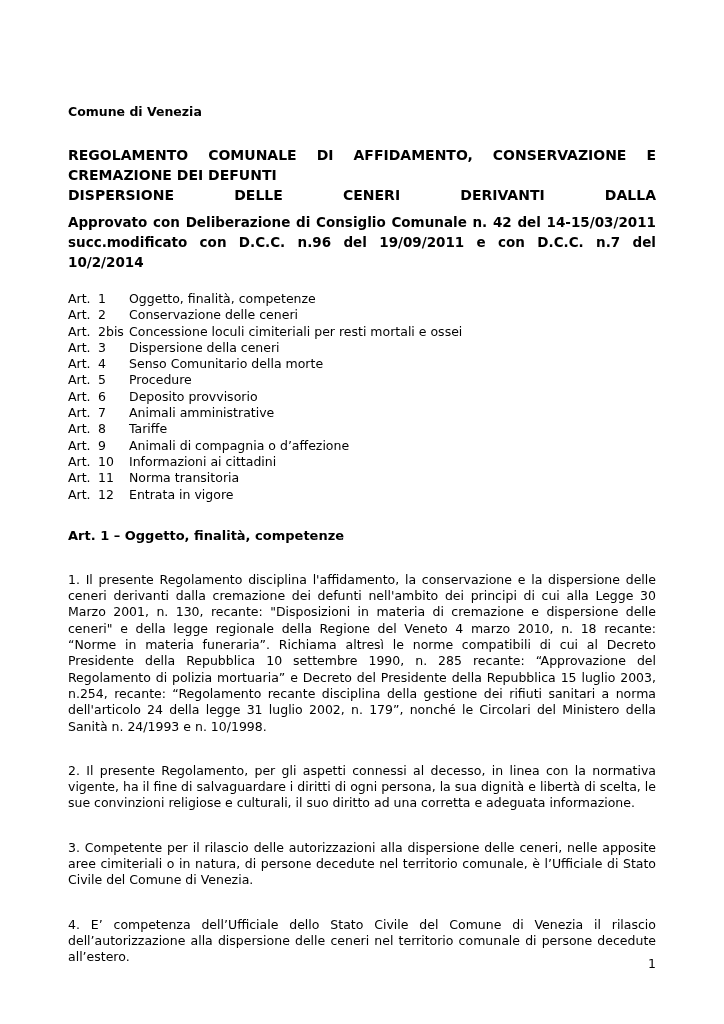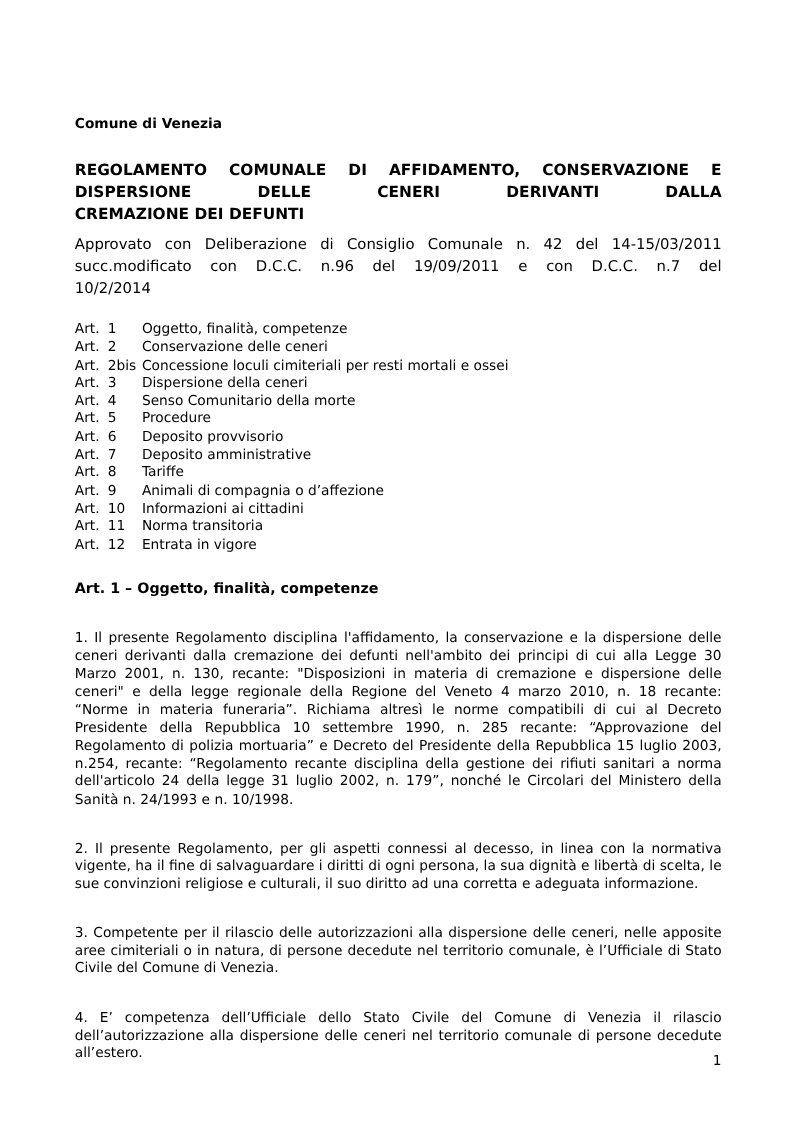--- a/index.html
+++ b/index.html
@@ -22,21 +22,21 @@
   .title-block { margin-top: 25px; }
   .title-line {
     font-size: 14px;
     font-weight: bold;
     line-height: 20px;
   }
   .jl { text-align: justify; text-align-last: justify; }
   .approval-block { margin-top: 7px; }
   .approval-line {
     font-size: 13.5px;
-    font-weight: normal;
+    font-weight: bold;
     line-height: 20px;
   }
   .toc { margin-top: 19px; }
   .toc-row {
     display: flex;
     font-size: 12.5px;
     line-height: 16.3px;
   }
   .toc-art { width: 28px; flex: 0 0 28px; }
   .toc-num { width: 33px; flex: 0 0 33px; padding-left: 2px; box-sizing: border-box; }
@@ -63,22 +63,22 @@
 </style>
 </head>
 <body>
 
 <div class="page">
 
   <div class="author">Comune di Venezia</div>
 
   <div class="title-block">
     <div class="title-line jl">REGOLAMENTO COMUNALE DI AFFIDAMENTO, CONSERVAZIONE E</div>
+    <div class="title-line">CREMAZIONE DEI DEFUNTI</div>
     <div class="title-line jl">DISPERSIONE DELLE CENERI DERIVANTI DALLA</div>
-    <div class="title-line">CREMAZIONE DEI DEFUNTI</div>
   </div>
 
   <div class="approval-block">
     <div class="approval-line jl">Approvato con Deliberazione di Consiglio Comunale n. 42 del 14-15/03/2011</div>
     <div class="approval-line jl">succ.modificato con D.C.C. n.96 del 19/09/2011  e con D.C.C. n.7 del</div>
     <div class="approval-line">10/2/2014</div>
   </div>
 
   <div class="toc">
     <div class="toc-row">
@@ -112,21 +112,21 @@
       <span class="toc-title">Procedure</span>
     </div>
     <div class="toc-row">
       <span class="toc-art">Art.</span>
       <span class="toc-num">6</span>
       <span class="toc-title">Deposito provvisorio</span>
     </div>
     <div class="toc-row">
       <span class="toc-art">Art.</span>
       <span class="toc-num">7</span>
-      <span class="toc-title">Deposito amministrative</span>
+      <span class="toc-title">Animali amministrative</span>
     </div>
     <div class="toc-row">
       <span class="toc-art">Art.</span>
       <span class="toc-num">8</span>
       <span class="toc-title">Tariffe</span>
     </div>
     <div class="toc-row">
       <span class="toc-art">Art.</span>
       <span class="toc-num">9</span>
       <span class="toc-title">Animali di compagnia o d’affezione</span>

